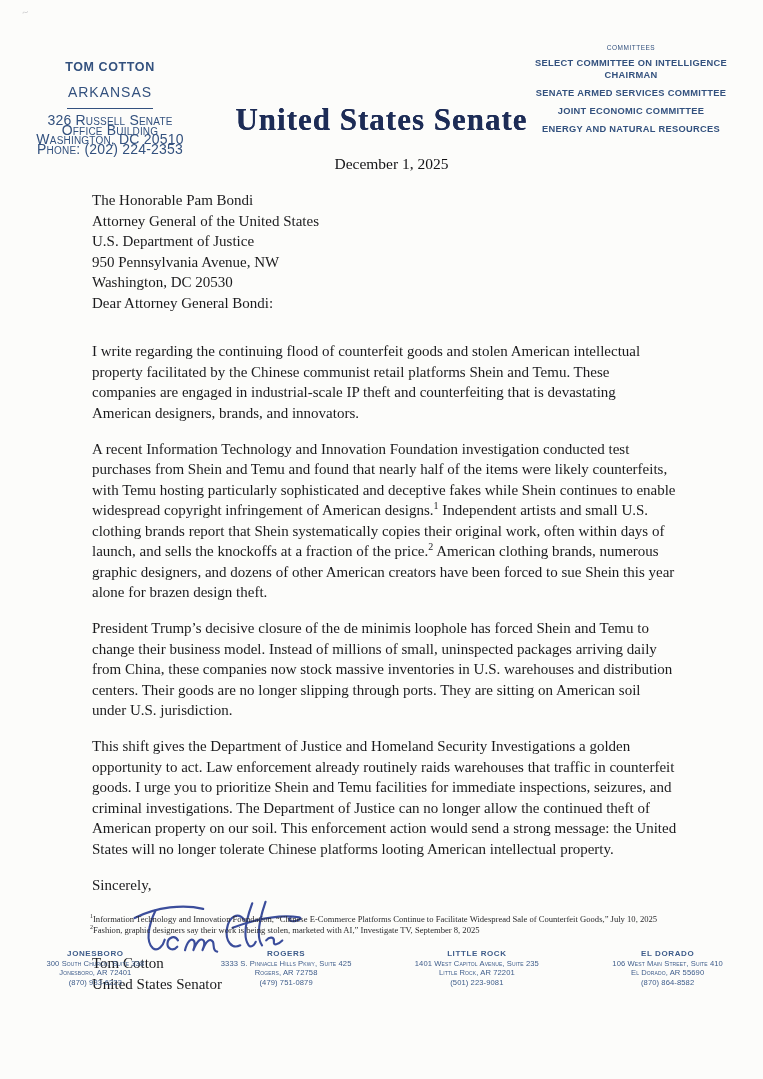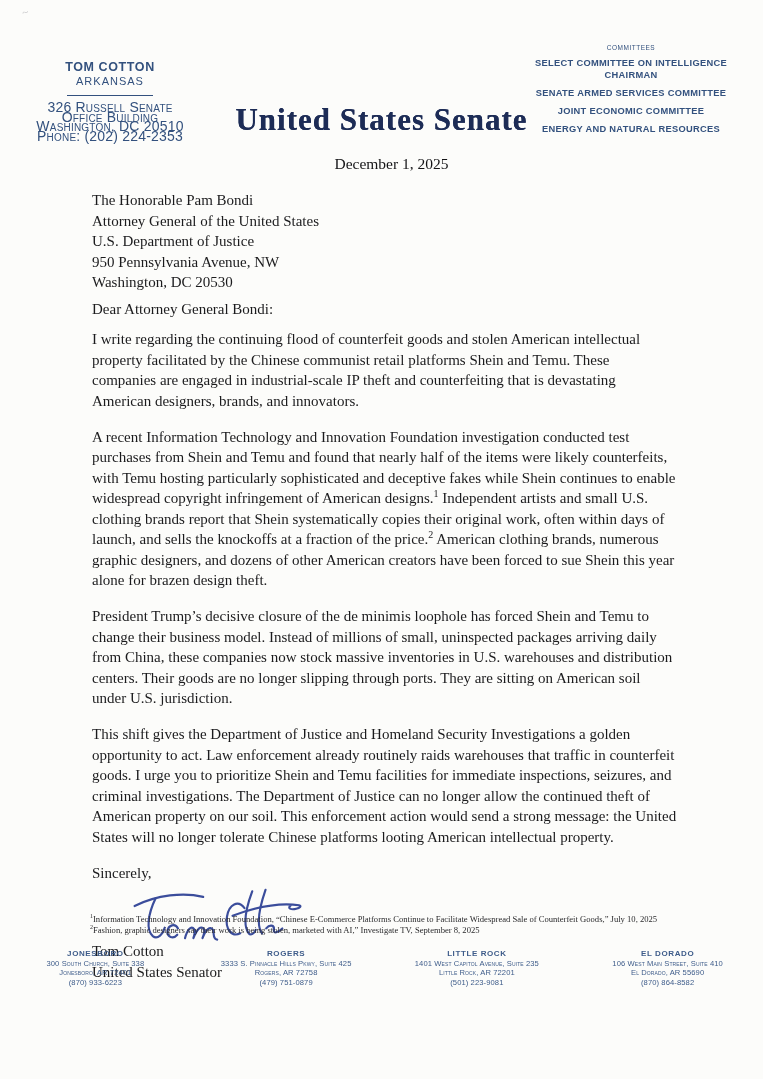--- a/index.html
+++ b/index.html
@@ -9,21 +9,21 @@
     position: relative; width: 763px; height: 1079px;
     background: #fcfcfa; color: #1d1d1f; overflow: hidden;
   }
   
   .sender {
     position: absolute; top: 60px; left: 26px; width: 168px;
     text-align: center; color: #33517e;
     font-family: "Liberation Sans", sans-serif;
   }
   .sender-name { font-size: 12.5px; font-weight: bold; letter-spacing: .6px; }
-  .sender-state { font-size: 11px; letter-spacing: 1px; margin-top: 1px; }
+  .sender-state { font-size: 14px; letter-spacing: 1px; margin-top: 10px; }
   .sender-divider { width: 86px; border-top: 1.6px solid #33517e; margin: 8px auto 7px; }
   .sender-address div { font-size: 14px; font-variant: small-caps; line-height: 9.5px; letter-spacing: .2px; }
 
   .senate-title {
     position: absolute; top: 102px; left: 0; width: 100%;
     text-align: center; color: #1d2c56;
     font-family: Liberation Serif, serif; font-weight: bold;
     font-size: 31px; letter-spacing: 1px;
     text-shadow: 0 0 .6px #1d2c56;
   }
@@ -40,23 +40,23 @@
     position: absolute; top: 155px; left: 0; width: 100%;
     text-align: center; font-size: 15.5px; color: #141416; padding-left: 20px;
   }
 
   
   .letter {
     position: absolute; top: 190px; left: 92px; width: 585px;
     font-size: 15px; line-height: 20.5px; color: #1b1b1d;
   }
   .recipient div { line-height: 20.5px; }
-  .salutation { margin-top: 6px; }
+  .salutation { margin-top: 0; }
   .letter p { margin-top: 5px; margin-bottom: 15.5px; text-align: left; }
-  .letter p:first-of-type { margin-top: 10px; }
+  .letter p:first-of-type { margin-top: 28px; }
   sup { font-size: 10px; line-height: 0; vertical-align: super; }
 
   
   .valediction { margin-top: 0; }
   .signature-wrap { margin: 2px 0 0 2px; height: 56px; }
   .signature-wrap svg { display: block; }
   .signer div { line-height: 20.5px; }
 
   
   .footnotes {

